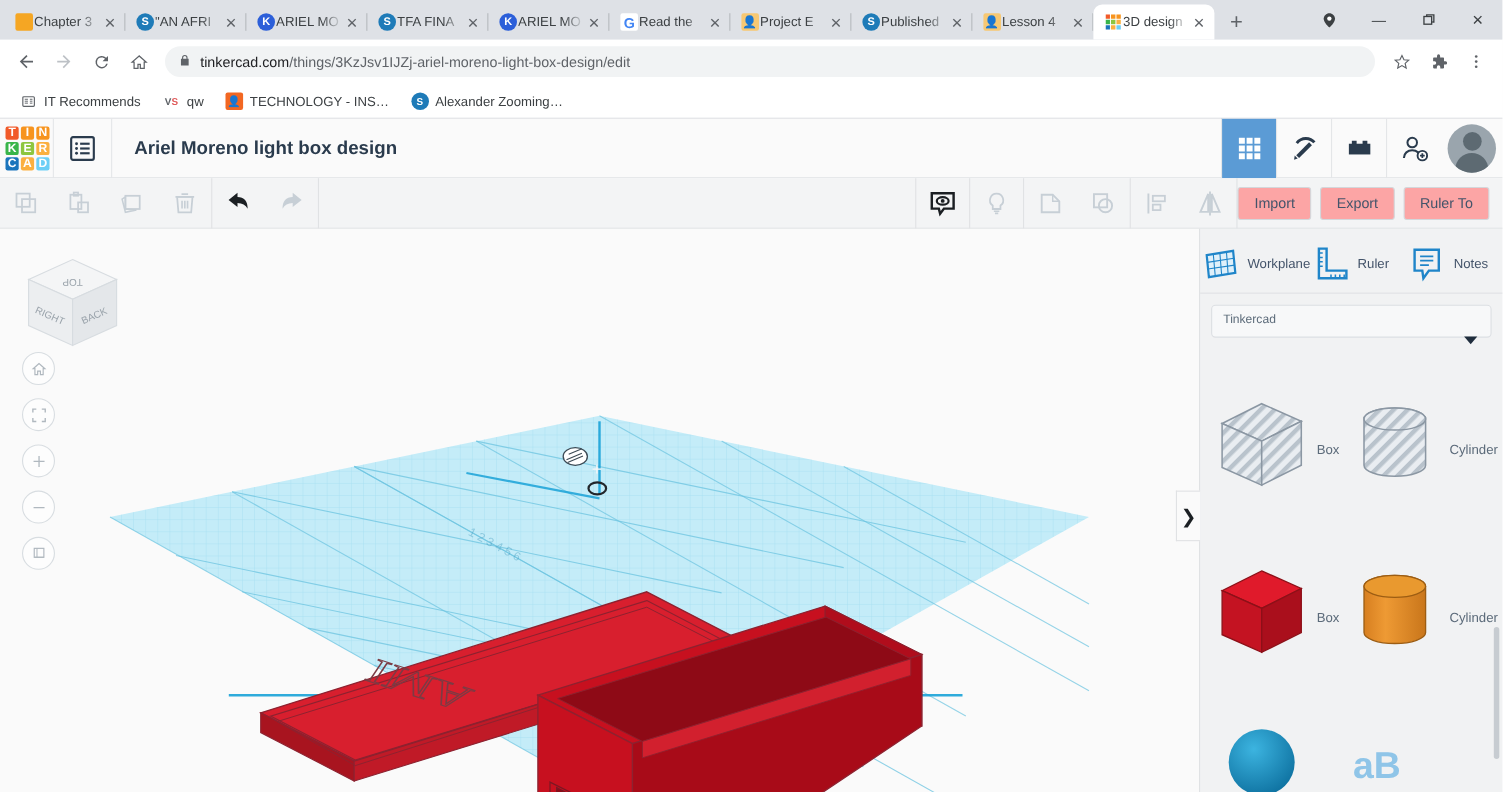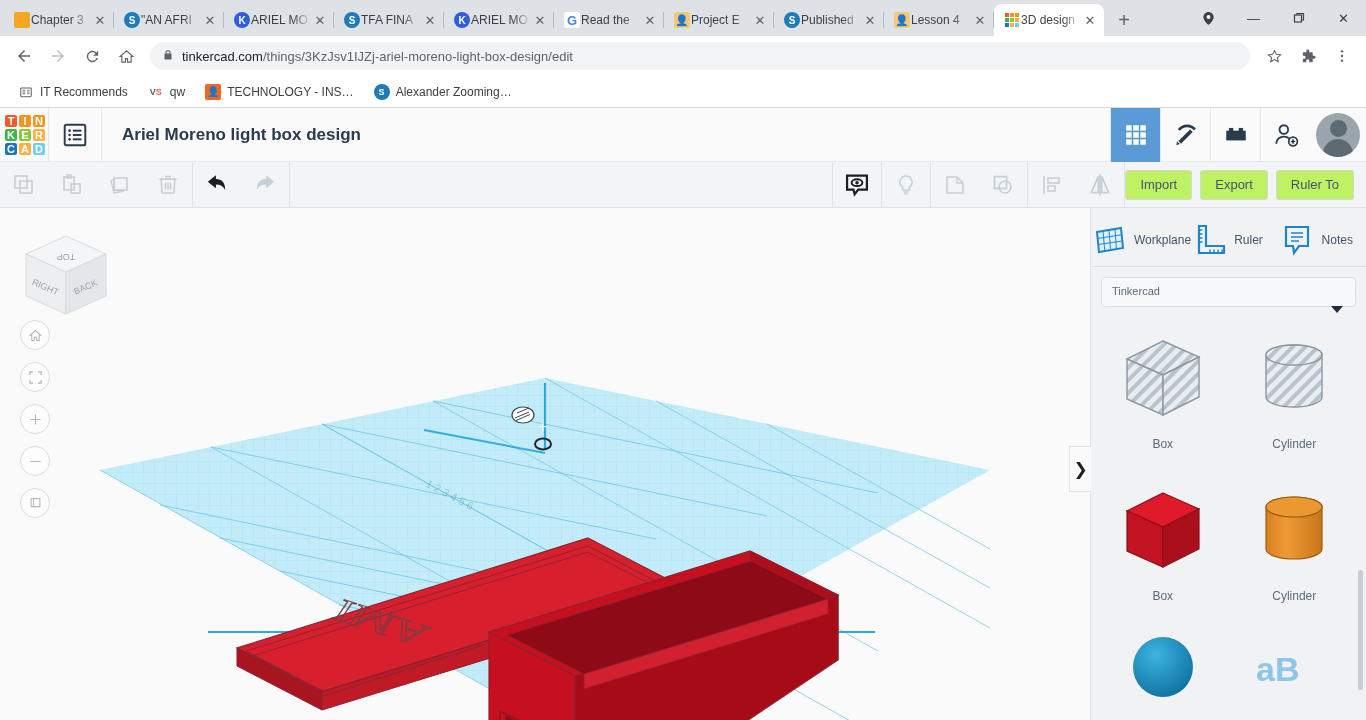--- a/index.html
+++ b/index.html
@@ -232,21 +232,21 @@
     display: flex; align-items: center; justify-content: center;
     color: #c7cfd6;
   }
   .tool-btn.enabled { color: #1b1f23; }
   .tool-spacer { flex: 1; }
   .tc-actions { display: flex; align-items: center; gap: 8px; padding-right: 12px; }
   .tc-btn {
     height: 30px;
     padding: 0 14px;
     border: 1px solid #d3d7db;
-    background: #bef264;
+    background: #fca5a5;
     border-radius: 3px;
     font-size: 13px;
     color: #44546a;
     display: flex; align-items: center;
     font-family: "Liberation Sans", sans-serif;
     text-align: center;
   }
 
   
   .main {
@@ -320,21 +320,21 @@
     flex: 1;
     padding: 14px 6px 0 6px;
     display: grid;
     grid-template-columns: 1fr 1fr;
     grid-auto-rows: 152px;
     overflow: hidden;
     position: relative;
   }
   .shape-cell {
     display: flex;
-    flex-direction: column;
+    flex-direction: row;
     align-items: center;
     justify-content: flex-start;
   }
   .shape-label { font-size: 12px; color: #5c6b7a; margin-top: 8px; }
   .rp-scrollbar {
     position: absolute;
     right: 3px; top: 362px;
     width: 5px; height: 120px;
     background: #c7ccd1;
     border-radius: 3px;

